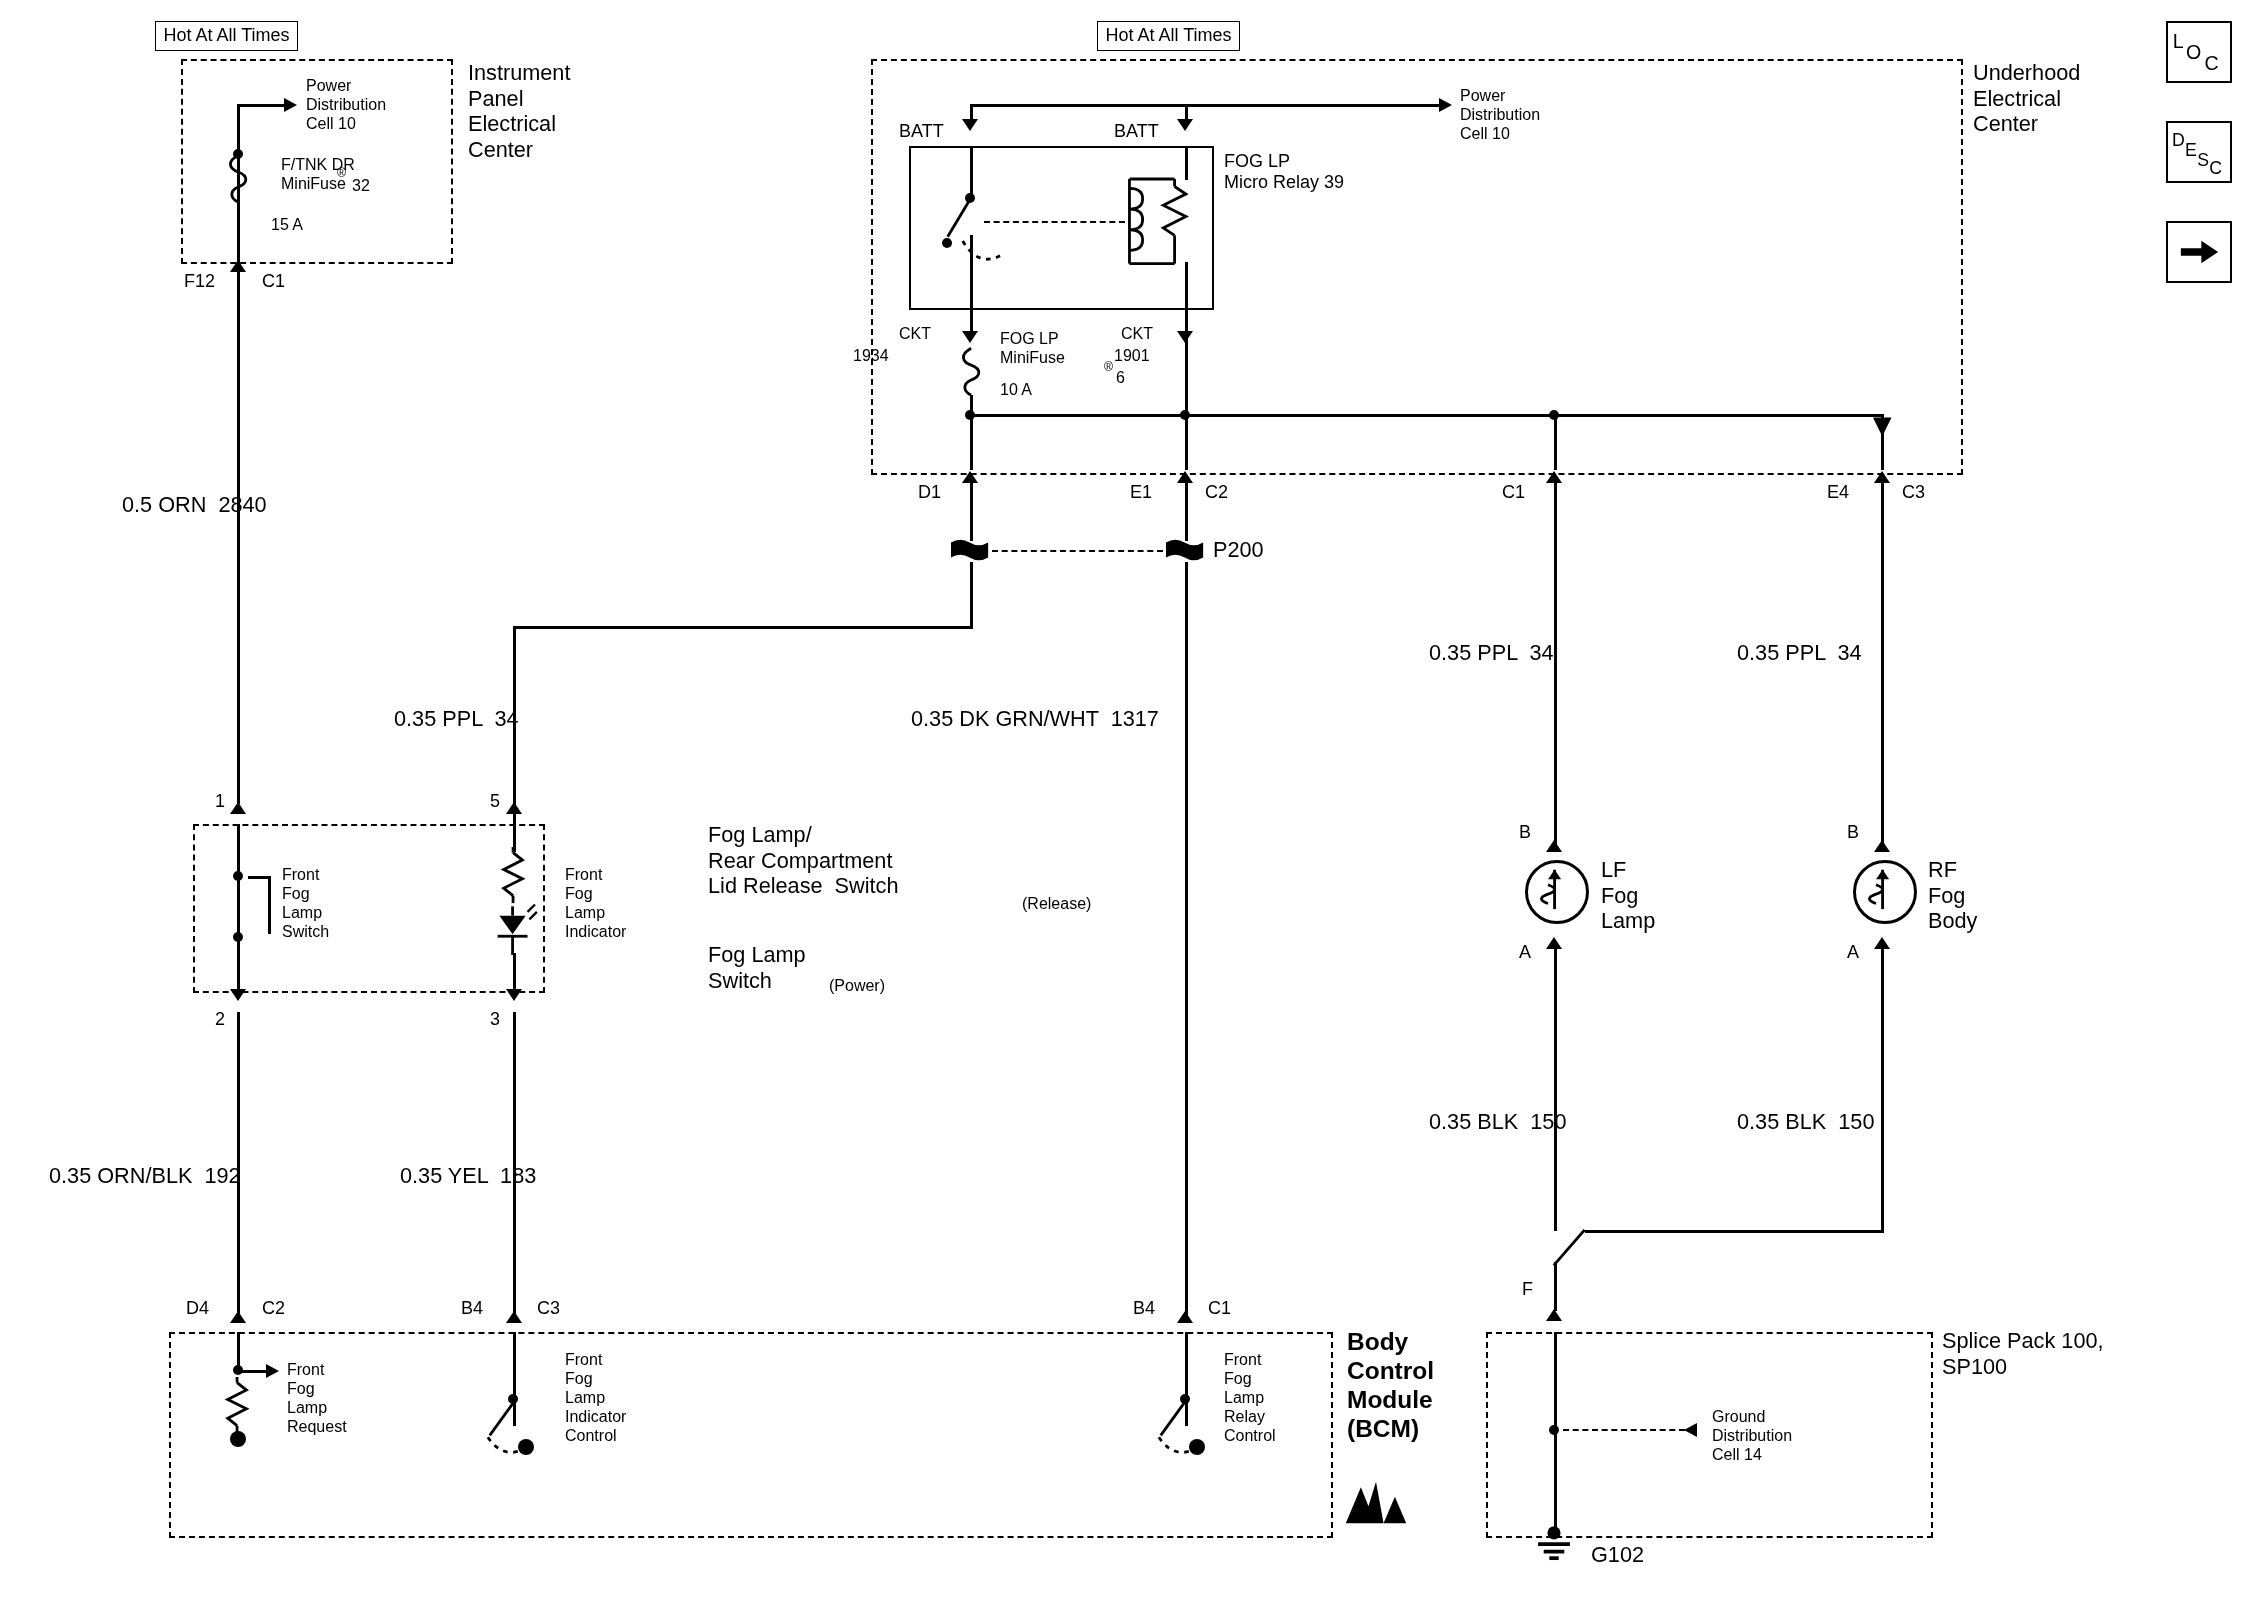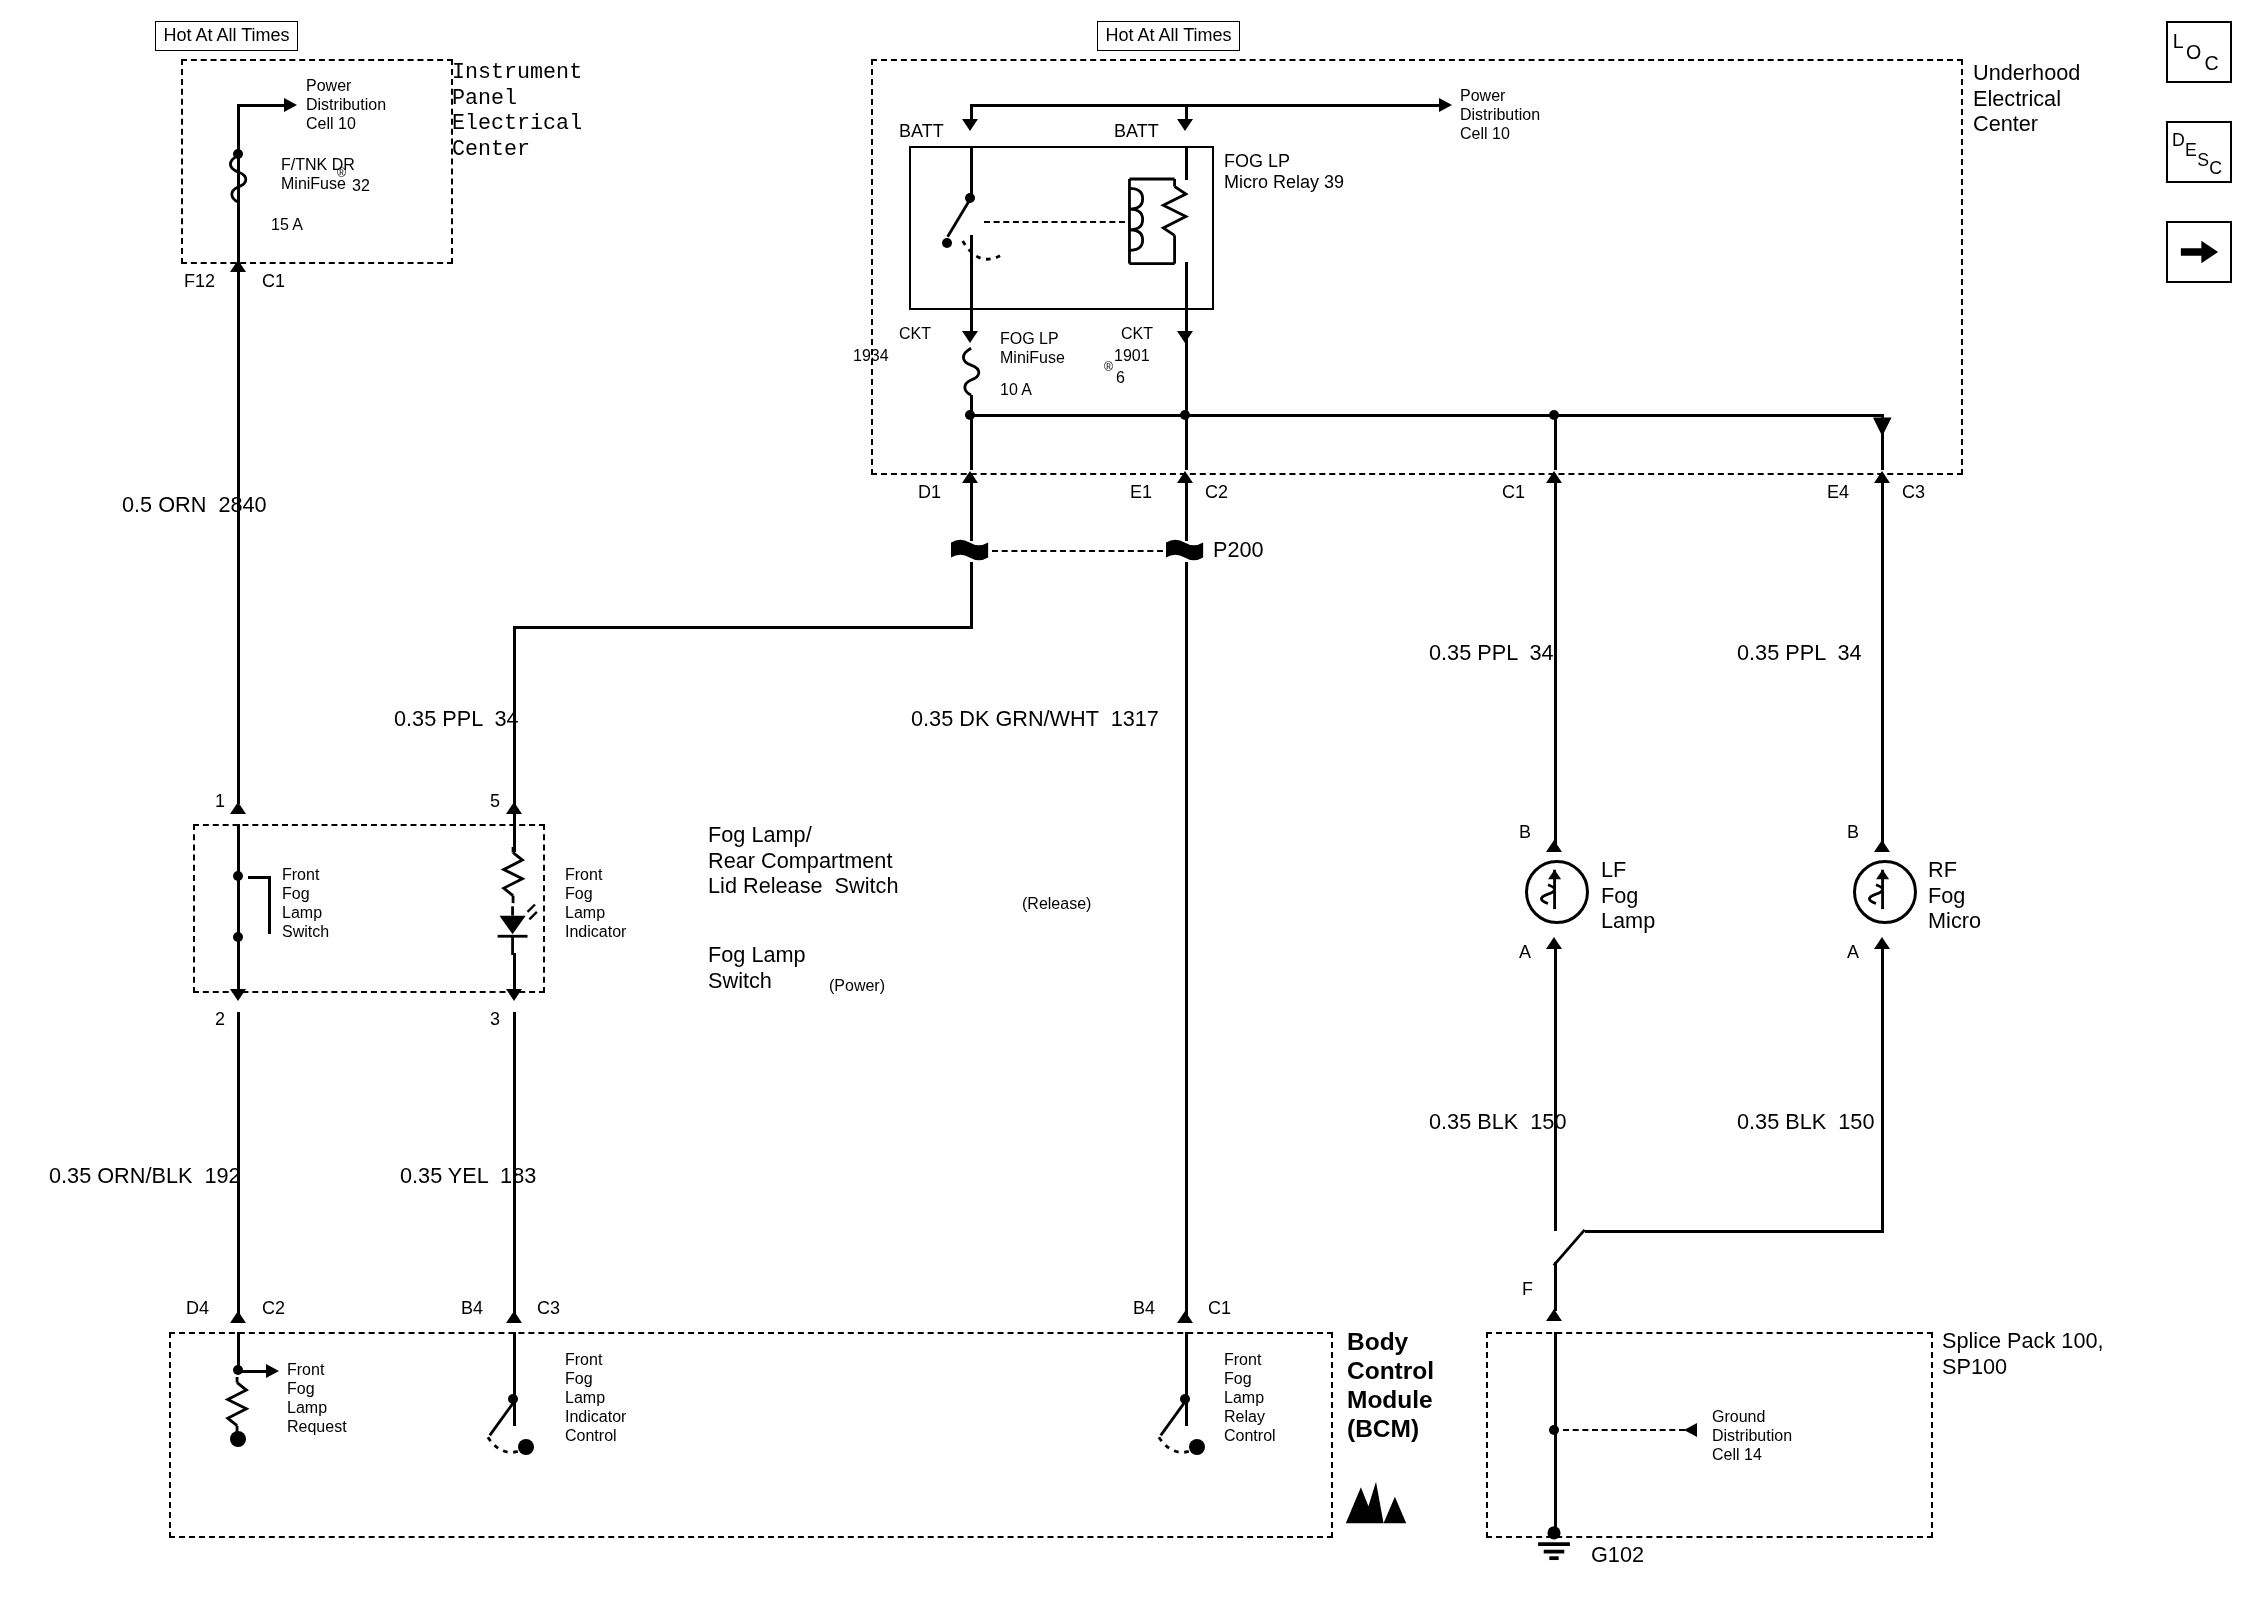--- a/index.html
+++ b/index.html
@@ -111,21 +111,21 @@
 </style>
 </head>
 <body>
 
 <div id="canvas">
 
   <div class="boxed-label" style="left:155px; top:21px;">Hot At All Times</div>
   <div class="boxed-label" style="left:1097px; top:21px;">Hot At All Times</div>
 
   <div class="dash-box" style="left:181px; top:59px; width:268px; height:201px;"></div>
-  <div class="lbl lg" style="left:452px; top:60px;font-family:Liberation Mono, monospace;">Instrument
+  <div class="lbl lg" style="left:468px; top:60px;">Instrument
 Panel
 Electrical
 Center</div>
 
   <div class="wire vwire" style="left:237px; top:104px; height:160px;"></div>
 
   <div class="wire hwire" style="left:237px; top:104px; width:49px;"></div>
   <div class="arrow-r" style="left:284px; top:98px;"></div>
   <div class="lbl sm" style="left:306px; top:77px;">Power
 Distribution
@@ -349,21 +349,21 @@
   <div class="lamp" style="left:1853px; top:860px;"></div>
   <svg style="position:absolute; left:1861px; top:866px;" width="45" height="45" viewBox="0 0 48 48">
     <line x1="23" y1="46" x2="23" y2="4" stroke="#000" stroke-width="3"></line>
     <path d="M23 4 l -7 10 l 14 0 Z" fill="#000"></path>
     <path d="M16 20 q 14 5 0 10 q -14 5 0 10" stroke="#000" stroke-width="3" fill="none"></path>
   </svg>
   <div class="lbl" style="left:1847px; top:822px;">B</div>
   <div class="lbl" style="left:1847px; top:942px;">A</div>
   <div class="lbl lg" style="left:1928px; top:857px;">RF
 Fog
-Micro</div>
+Body</div>
   <div class="conn conn-up" style="left:1874px; top:840px;"></div>
   <div class="conn conn-up" style="left:1874px; top:937px;"></div>
 
   <div class="wire vwire" style="left:1554px; top:949px; height:282px;"></div>
   <div class="lbl lg" style="left:1429px; top:1109px;">0.35 BLK  150</div>
 
   <div class="wire vwire" style="left:1881px; top:949px; height:282px;"></div>
   <div class="lbl lg" style="left:1737px; top:1109px;">0.35 BLK  150</div>
   <div class="wire hwire" style="left:1585px; top:1230px; width:299px;"></div>
   <svg style="position:absolute; left:1550px; top:1224px;" width="43" height="66" viewBox="0 0 46 70">

